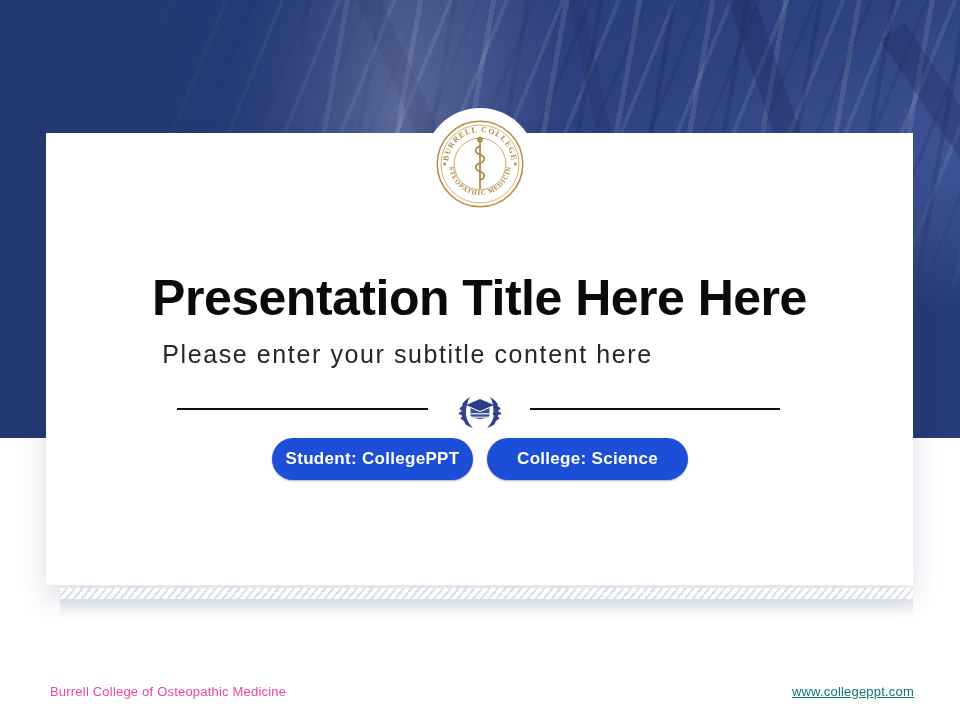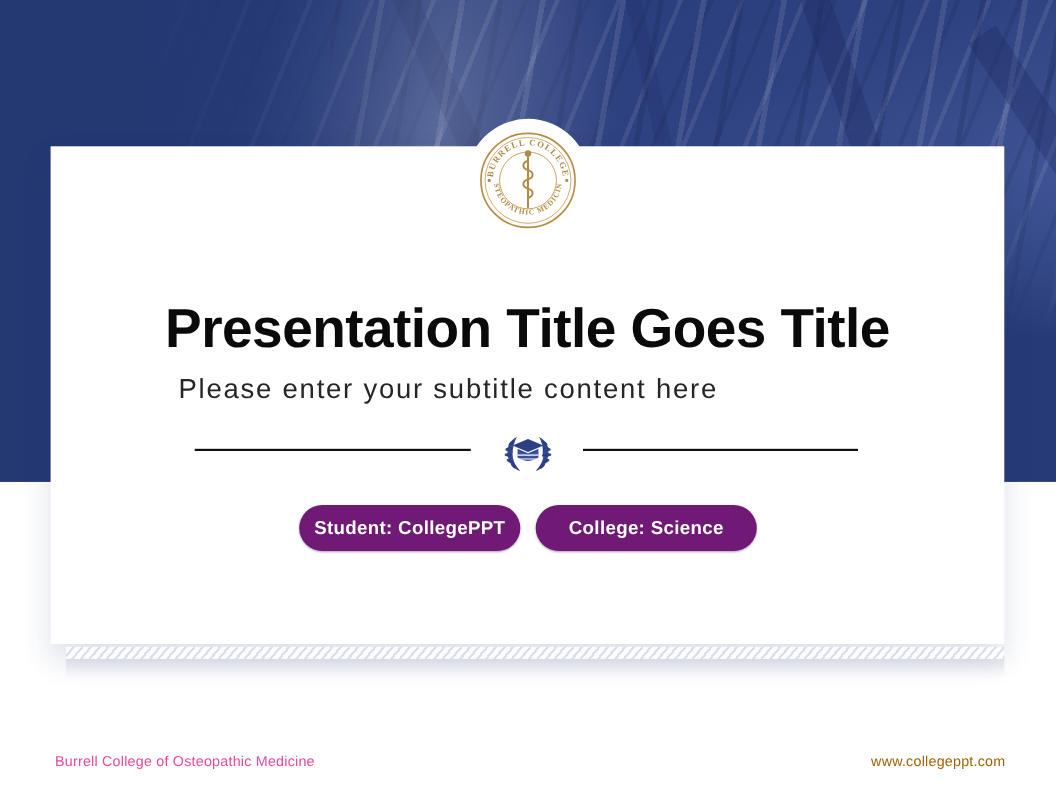--- a/index.html
+++ b/index.html
@@ -226,24 +226,24 @@
     left: 455px;
     top: 391px;
     width: 50px;
     height: 40px;
     z-index: 9;
   }
 
   
   .pill {
     position: absolute;
-    top: 459px;
+    top: 438px;
     height: 42px;
     border-radius: 21px;
-    background: #701a75;
+    background: #1d4ed8;
     color: #ffffff;
     font-size: 17px;
     font-weight: bold;
     display: flex;
     align-items: center;
     justify-content: center;
     letter-spacing: 0.3px;
     z-index: 9;
     box-shadow: 0 1px 2px rgba(20,32,75,0.35);
     white-space: nowrap;
@@ -260,24 +260,25 @@
     color: #ec4899;
     letter-spacing: 0.2px;
     z-index: 8;
     white-space: nowrap;
   }
   .footer-right {
     position: absolute;
     right: 46px;
     top: 684px;
     font-size: 13px;
-    color: #a16207;
+    color: #0f766e;
     letter-spacing: 0.2px;
     z-index: 8;
     white-space: nowrap;
+    text-decoration: underline;
   }
 </style>
 </head>
 <body>
 
 <div class="slide">
 
   <div class="bg-band">
     <div class="bg-photo">
       <div class="slats"></div>
@@ -319,21 +320,21 @@
       <circle cx="87.5" cy="50" r="1.5" fill="#b08a46"></circle>
 
       <g stroke="#b08a46" fill="none" stroke-width="1.9" stroke-linecap="round">
         <line x1="50" y1="25" x2="50" y2="76"></line>
         <path d="M50,31 C44,33 44,38 50,40 C56,42 56,47 50,49 C44,51 44,56 50,58 C56,60 56,65 50,67"></path>
       </g>
       <circle cx="50" cy="24" r="3.1" fill="#b08a46"></circle>
     </svg>
   </div>
 
-  <div class="title">Presentation Title Goes Title</div>
+  <div class="title">Presentation Title Here Here</div>
   <div class="subtitle">Please  enter  your  subtitle  content  here</div>
 
   <div class="divider-left"></div>
   <div class="divider-right"></div>
   <div class="cap-emblem">
     <svg viewBox="0 0 100 80" width="50" height="40" aria-hidden="true">
       <g fill="#2b3f87">
 
         <path d="M30,12 C14,20 8,38 16,56 C20,66 28,72 36,74 C28,66 22,56 22,44 C22,32 25,20 30,12 Z" opacity="0.95"></path>
         <g opacity="0.95">

